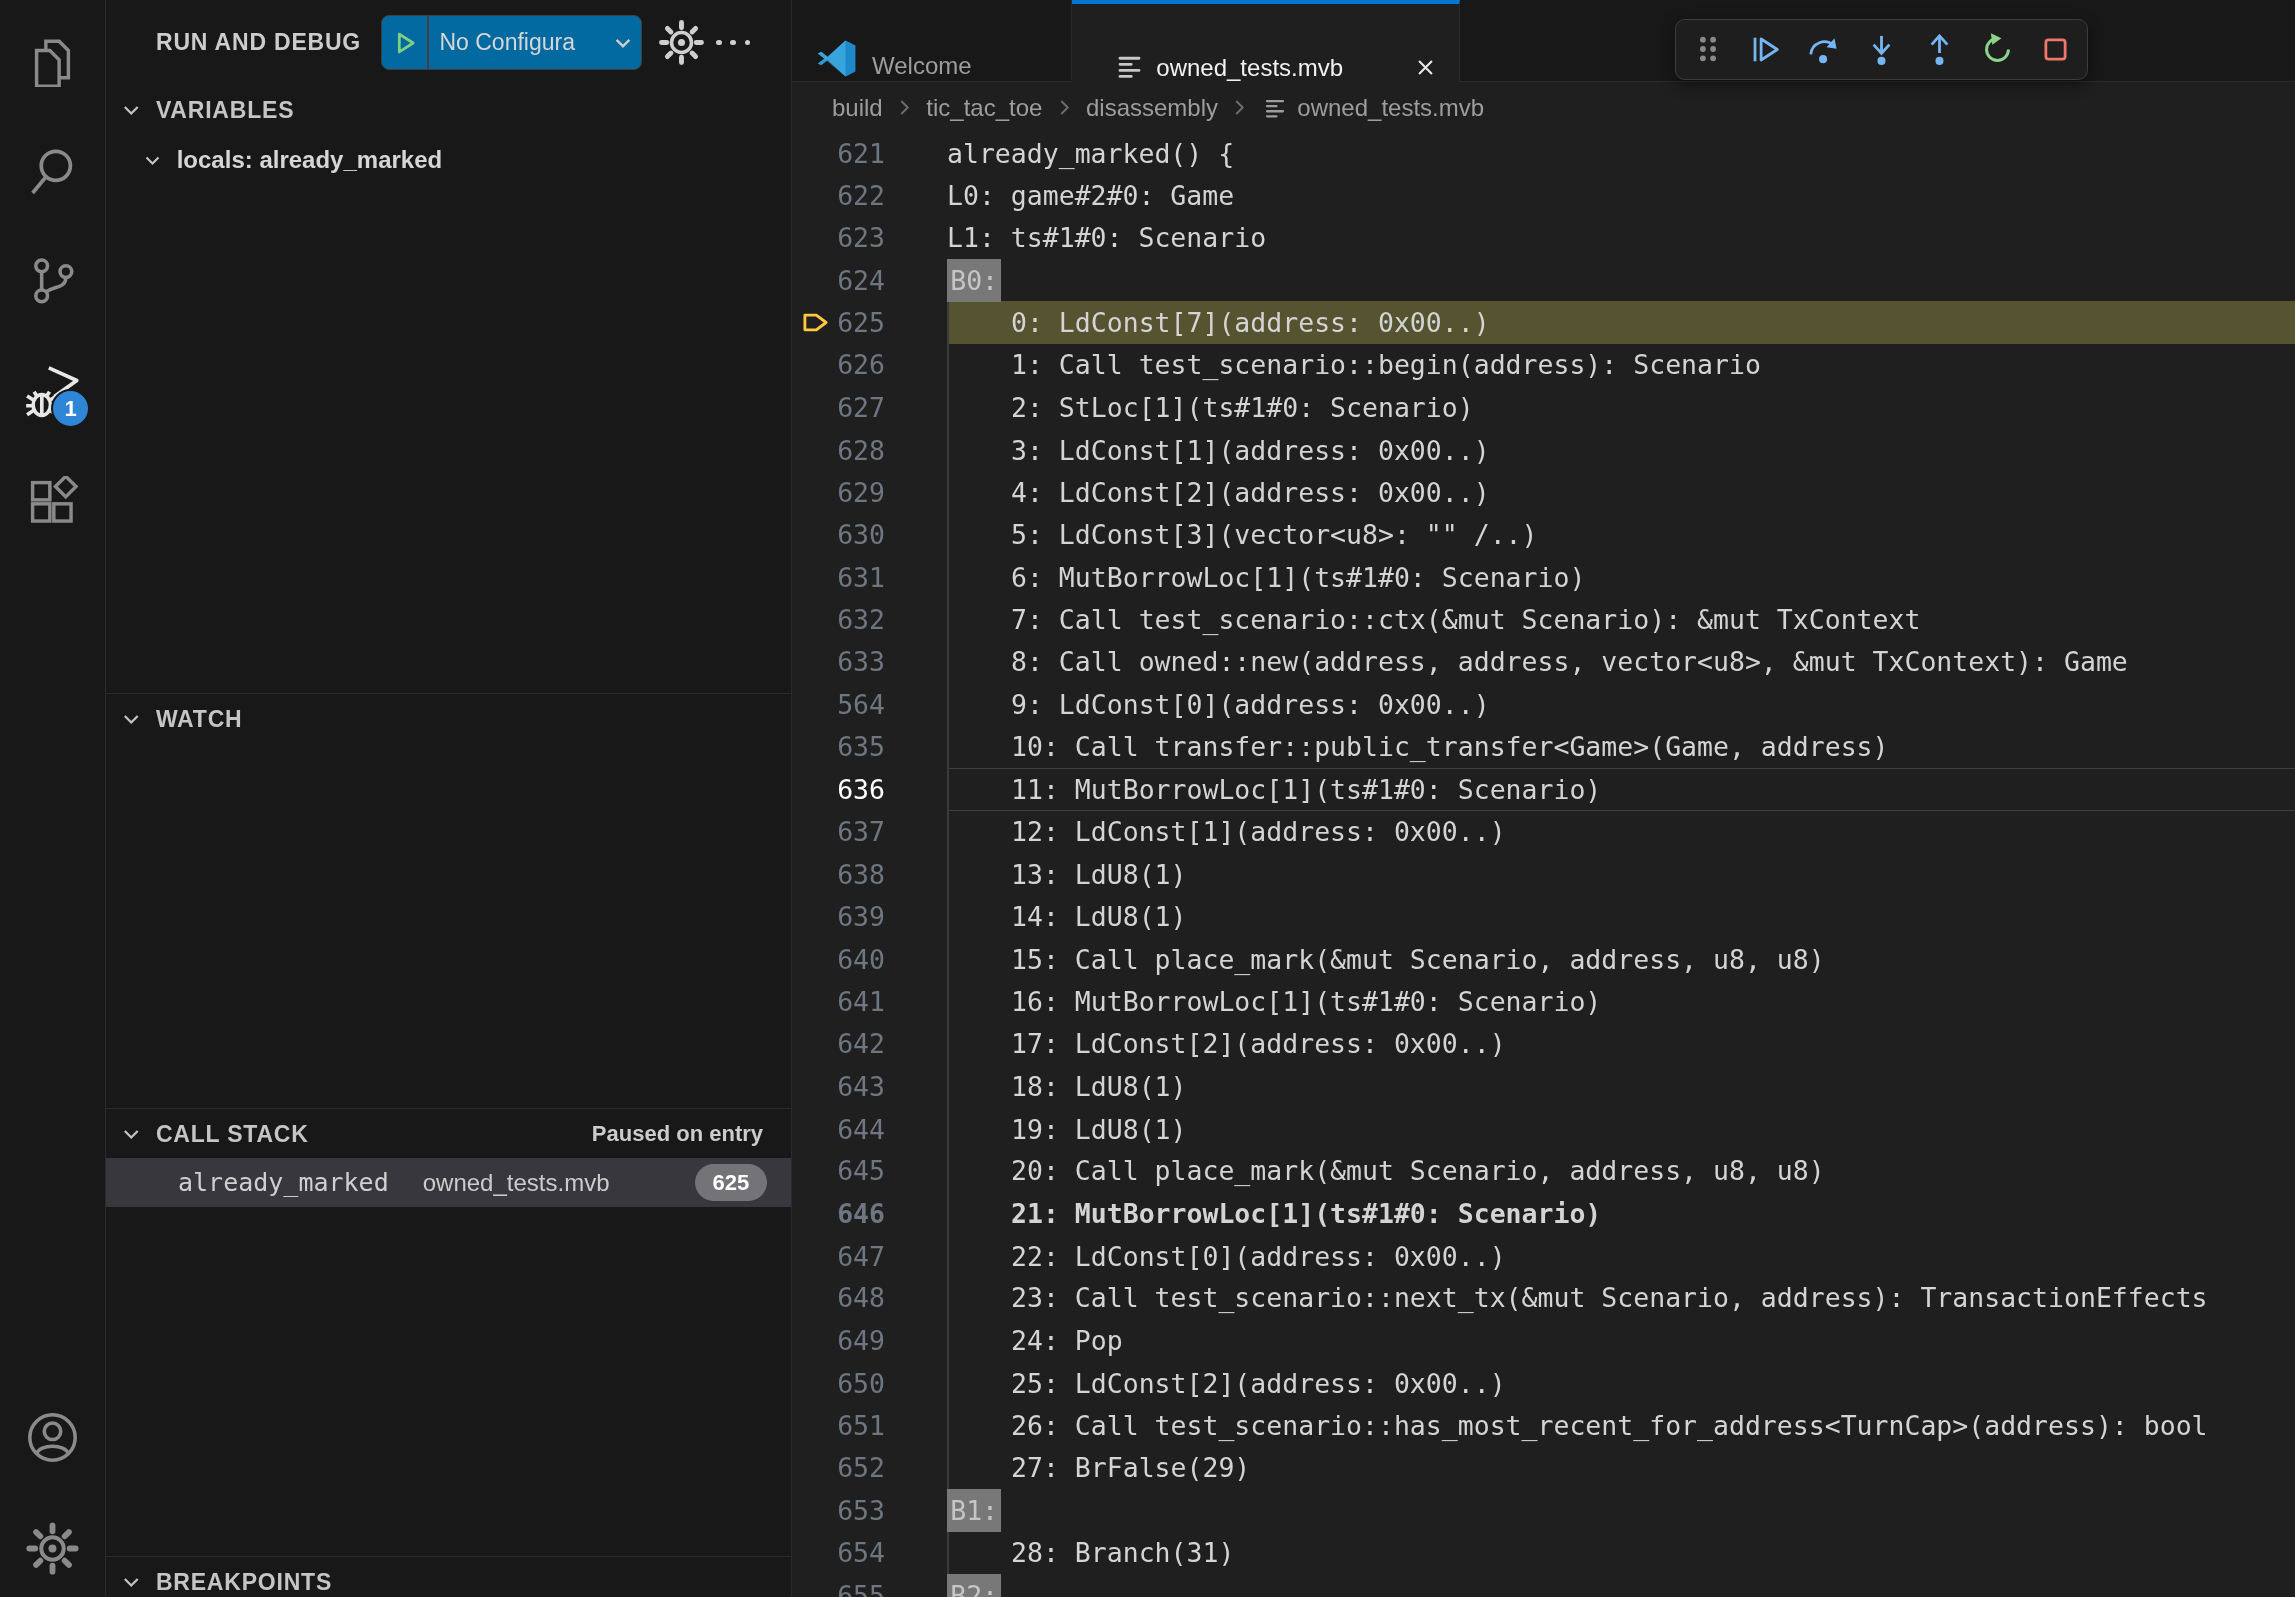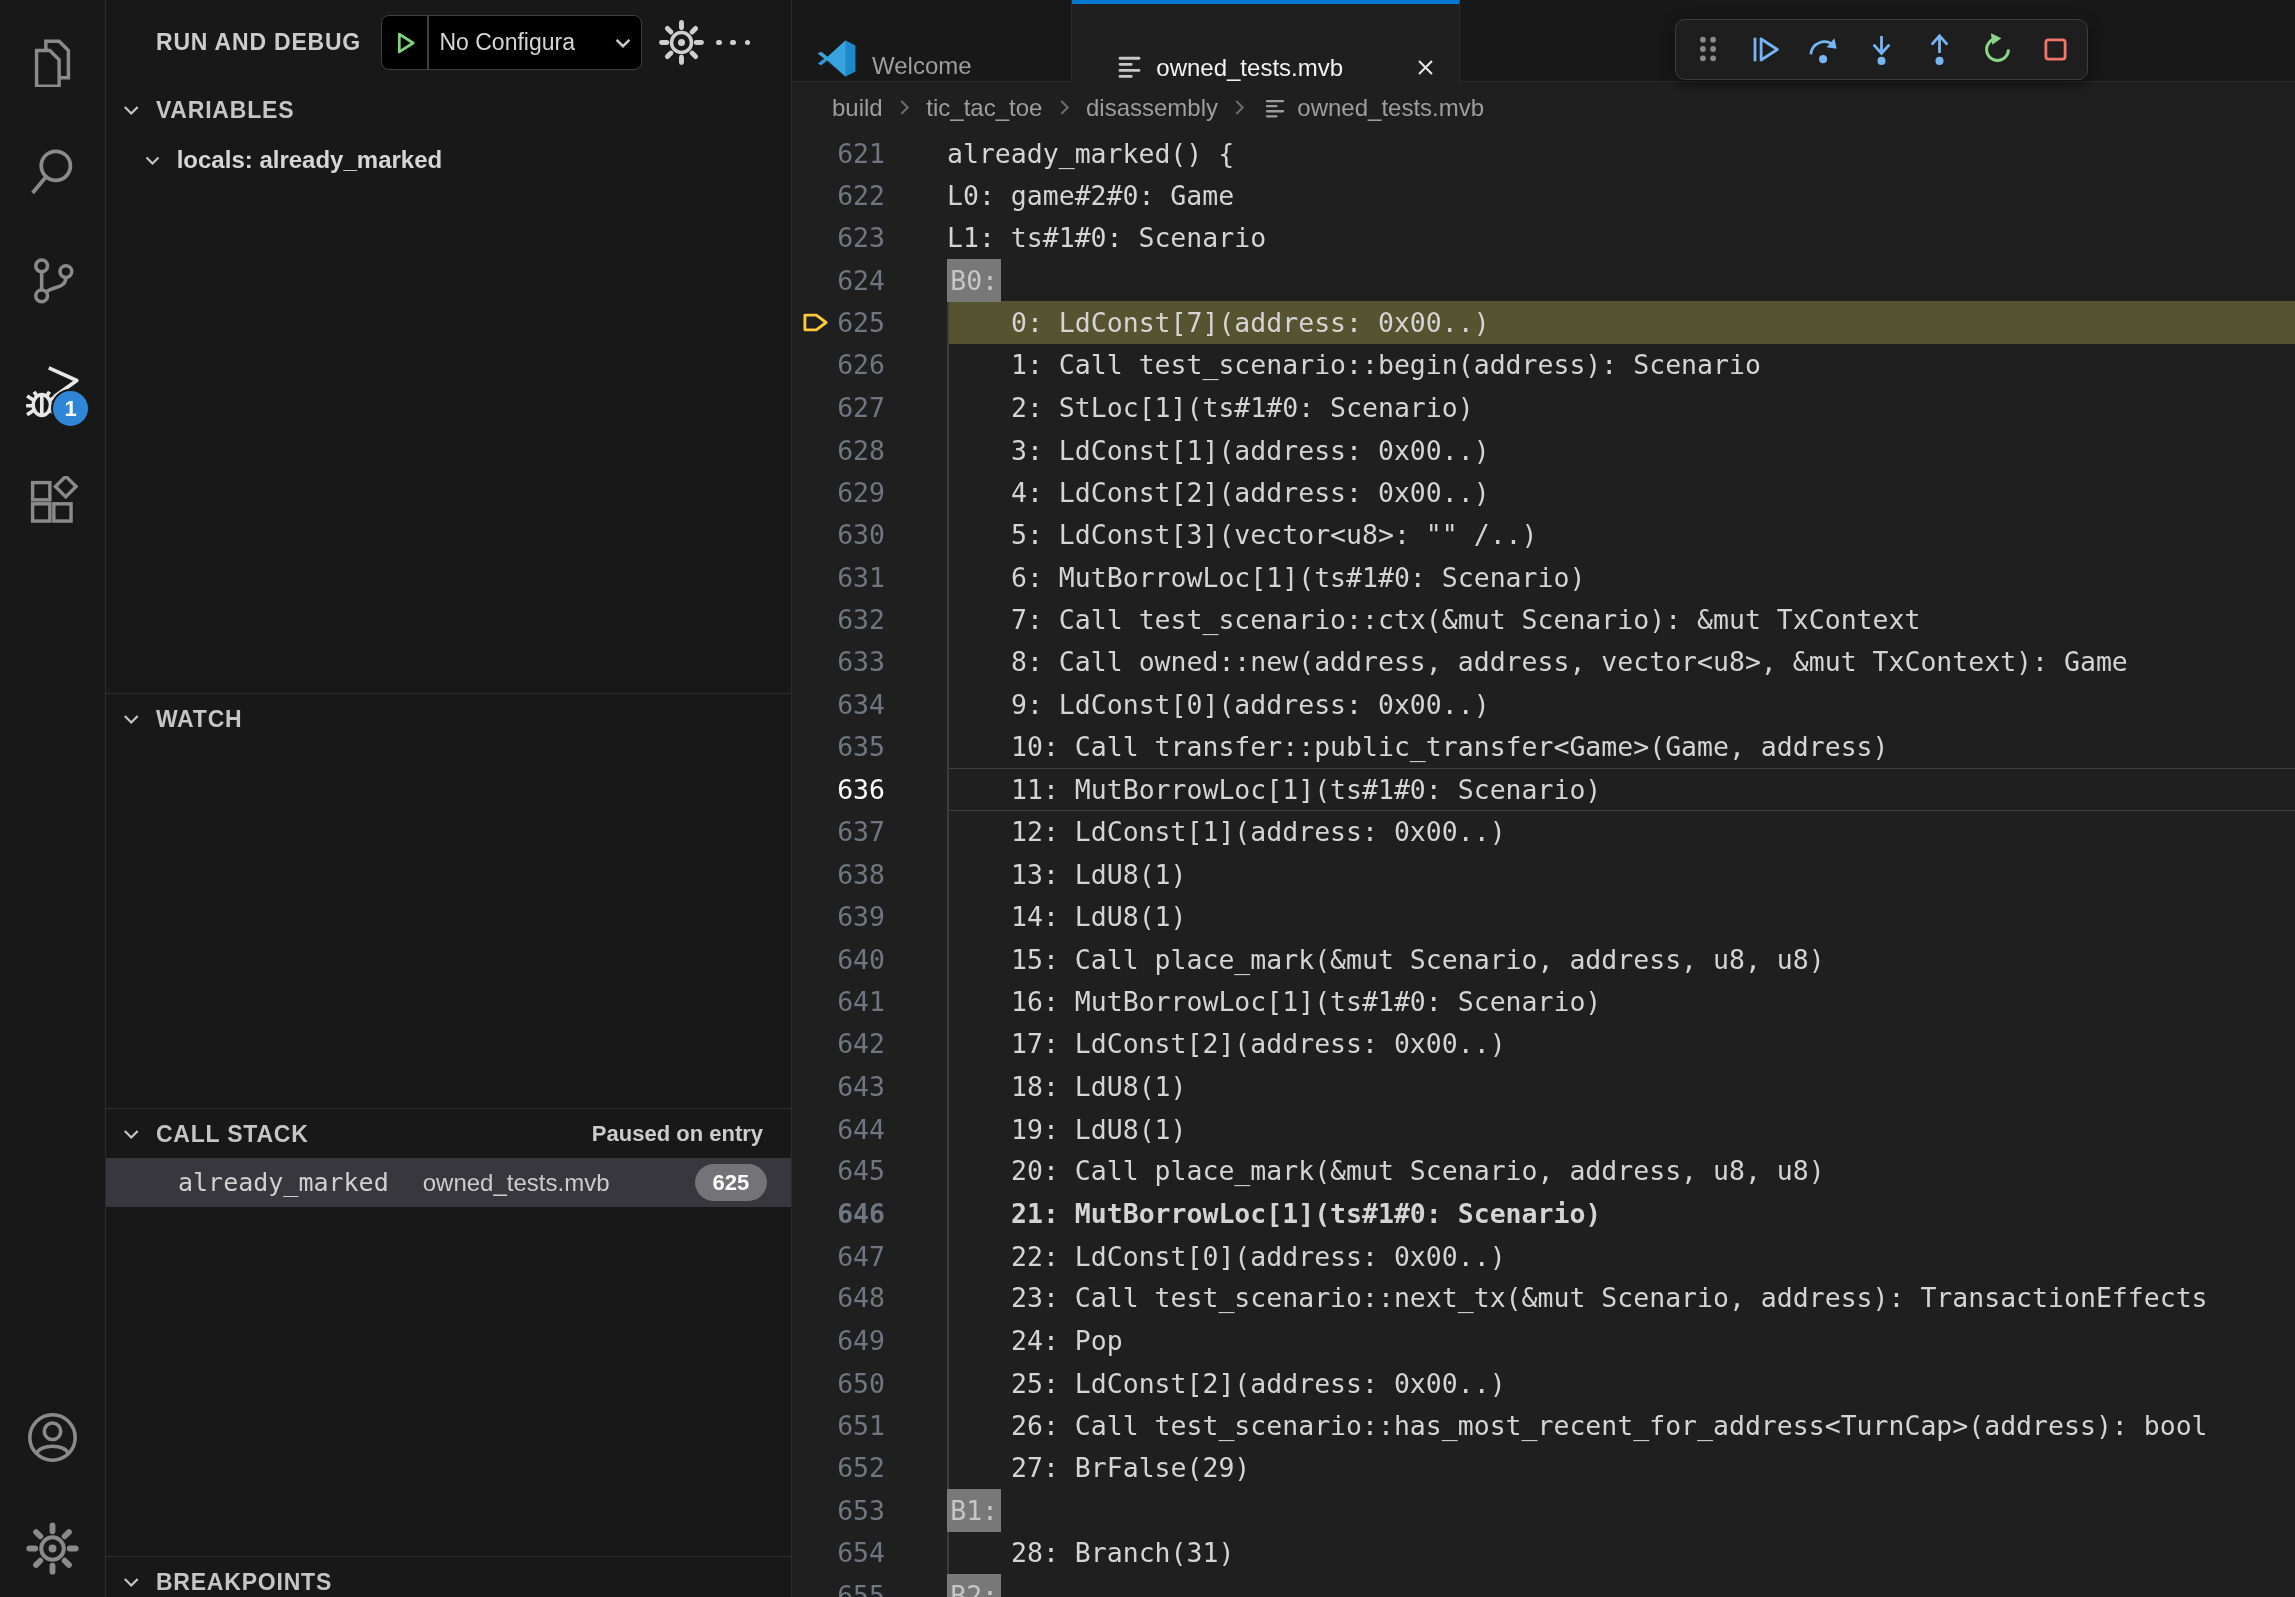--- a/index.html
+++ b/index.html
@@ -22,21 +22,21 @@
     border-radius:50%; background:#2f86d7; color:#ffffff; font-size:22px; font-weight:700;
     display:flex; align-items:center; justify-content:center; border:2.4px solid #181818; z-index:21; }
 
   
   .sidebar { position:absolute; left:106px; top:0; width:686px; height:100%;
     background:#181818; border-right:1.6px solid #2b2b2b; z-index:15; }
   .sb-toolbar { position:relative; height:84px; }
   .sb-title { position:absolute; left:50px; top:0; line-height:84px;
     font-size:23px; font-weight:700; letter-spacing:0.8px; color:#cccccc; white-space:nowrap; }
   .launch-select { position:absolute; left:275px; top:15.3px; width:261px; height:55px;
-    background:#000000; border:1.6px solid #3f3f3f; border-radius:8px;
+    background:#0369a1; border:1.6px solid #3f3f3f; border-radius:8px;
     display:flex; align-items:center; cursor:pointer; overflow:hidden; }
   .ls-play { margin-left:9.7px; flex:0 0 auto; }
   .ls-divider { width:1.6px; height:100%; background:#3f3f3f; margin-left:9.7px; flex:0 0 auto; }
   .ls-label { flex:1 1 auto; font-size:23px; color:#d6d6d6; padding-left:10.5px;
     white-space:nowrap; overflow:hidden; }
   .ls-chevron { flex:0 0 auto; margin-right:6.4px; color:#cccccc; }
   .sb-gear { position:absolute; left:552px; top:18.5px; color:#cfcfcf; cursor:pointer; }
   .sb-more { position:absolute; left:610px; top:32px; color:#cfcfcf; cursor:pointer;
     display:flex; gap:8.8px; align-items:center; height:21px; }
   .sb-more i { width:5.6px; height:5.6px; border-radius:50%; background:#cfcfcf; }
@@ -324,21 +324,21 @@
         <span class="g-num">632</span>
         <span class="c-text" style="margin-left: 64px;">7: Call test_scenario::ctx(&amp;mut Scenario): &amp;mut TxContext</span>
       </div>
       <div class="code-row" style="top: 640px;">
         <div class="row-hl"></div>
         <span class="g-num">633</span>
         <span class="c-text" style="margin-left: 64px;">8: Call owned::new(address, address, vector&lt;u8&gt;, &amp;mut TxContext): Game</span>
       </div>
       <div class="code-row" style="top: 683px;">
         <div class="row-hl"></div>
-        <span class="g-num">634</span>
+        <span class="g-num">564</span>
         <span class="c-text" style="margin-left: 64px;">9: LdConst[0](address: 0x00..)</span>
       </div>
       <div class="code-row" style="top: 725px;">
         <div class="row-hl"></div>
         <span class="g-num">635</span>
         <span class="c-text" style="margin-left: 64px;">10: Call transfer::public_transfer&lt;Game&gt;(Game, address)</span>
       </div>
       <div class="code-row cursor" style="top: 768px;">
         <div class="row-hl"></div>
         <span class="g-num">636</span>

